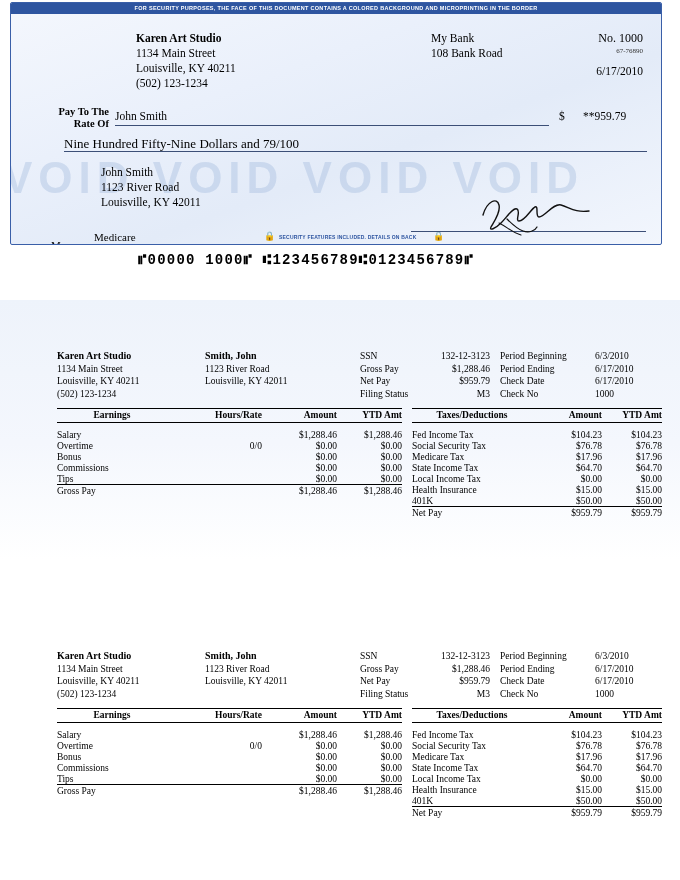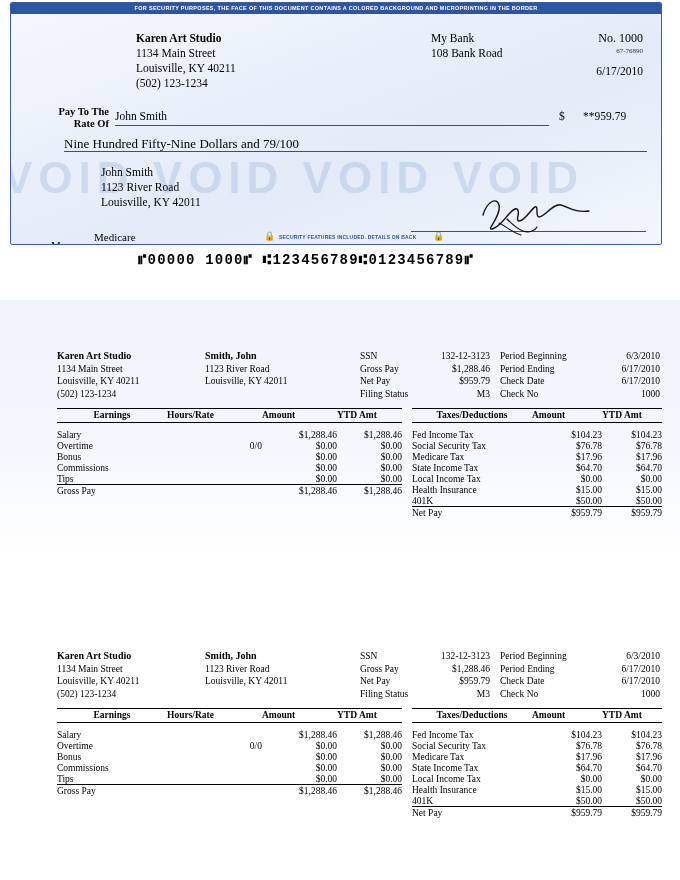--- a/index.html
+++ b/index.html
@@ -240,35 +240,35 @@
   .grid-mid .row { display: flex; justify-content: space-between; line-height: 12.5px; }
   .grid-mid .row .k { }
   .grid-mid .row .v { }
 
   .grid-right {
     position: absolute;
     left: 500px;
     top: 50px;
     width: 160px;
   }
-  .grid-right .row { display: flex; line-height: 12.5px; justify-content: space-between; }
+  .grid-right .row { display: flex; line-height: 12.5px; }
   .grid-right .row .k { width: 95px; }
   .grid-right .row .v { }
 
   table.earn, table.tax {
     position: absolute;
     border-collapse: collapse;
     font-size: 9.5px;
   }
   table.earn { left: 57px; top: 108px; width: 345px; }
   table.tax  { left: 412px; top: 108px; width: 250px; }
 
   table.earn th, table.tax th {
     font-weight: bold;
-    text-align: left;
+    text-align: right;
     padding: 1px 0 2px 0;
     border-bottom: 1px solid #000;
     border-top: 1px solid #000;
     font-size: 9.5px;
   }
   table.earn th.l, table.tax th.l { text-align: center; }
   table.earn td, table.tax td {
     text-align: right;
     padding: 1px 0 0 0;
     white-space: nowrap;

